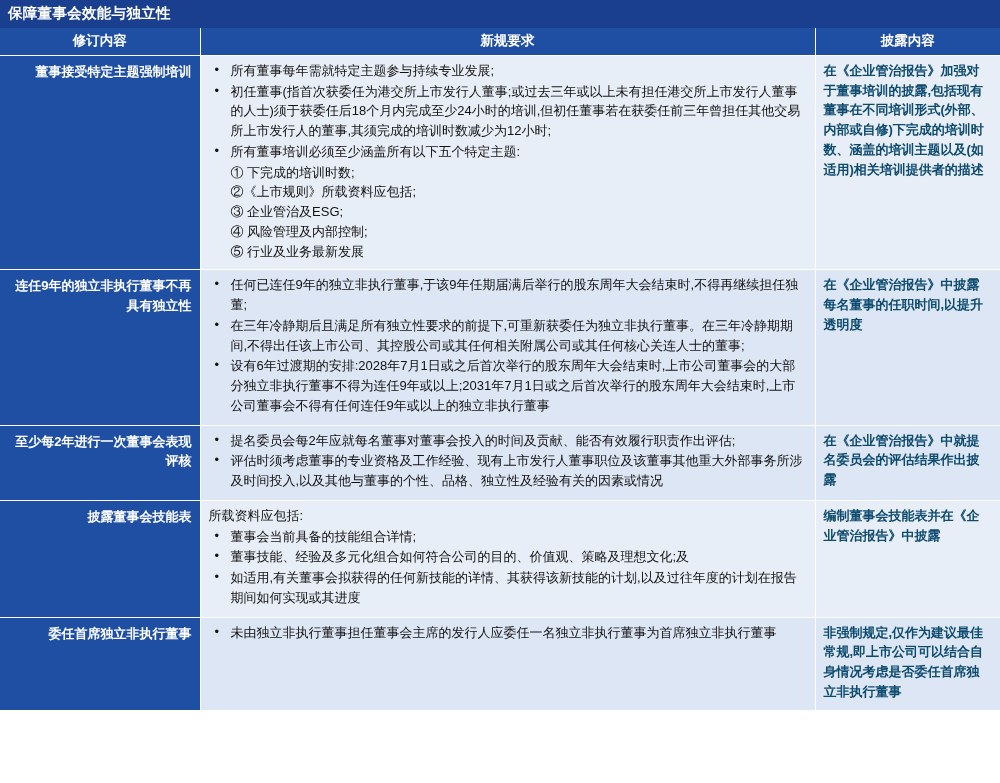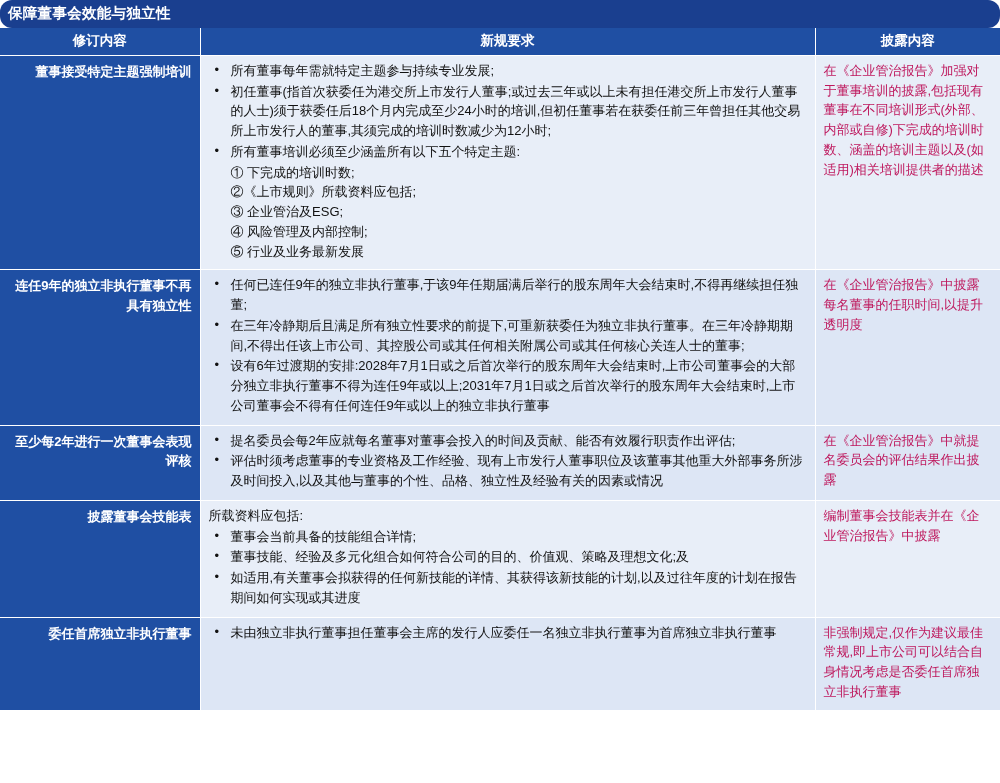--- a/index.html
+++ b/index.html
@@ -22,21 +22,20 @@
     flex-direction: column;
   }
   .banner {
     background: #1a3f8f;
     color: #ffffff;
     font-weight: bold;
     font-size: 14.5px;
     padding: 4px 8px 5px 8px;
     line-height: 1.3;
     letter-spacing: 0.3px;
-    border-radius: 12px;
   }
   table.main {
     border-collapse: collapse;
     width: 1000px;
     table-layout: fixed;
   }
   table.main col.c1 { width: 200px; }
   table.main col.c2 { width: 615px; }
   table.main col.c3 { width: 185px; }
 
@@ -70,21 +69,22 @@
     font-size: 13px;
     line-height: 1.5;
   }
   td.col-req {
     background: #e8eef8;
     border-right: 1px solid #ffffff;
     color: #111111;
   }
   td.col-disc {
     background: #e8eef8;
-    color: #be185d;
+    color: #0c4a6e;
+    font-weight: bold;
   }
   tbody tr.alt td.col-req,
   tbody tr.alt td.col-disc {
     background: #dde6f5;
     margin-left: 41px;
   }
 
   ul.bullets {
     list-style: none;
     margin: 0;

